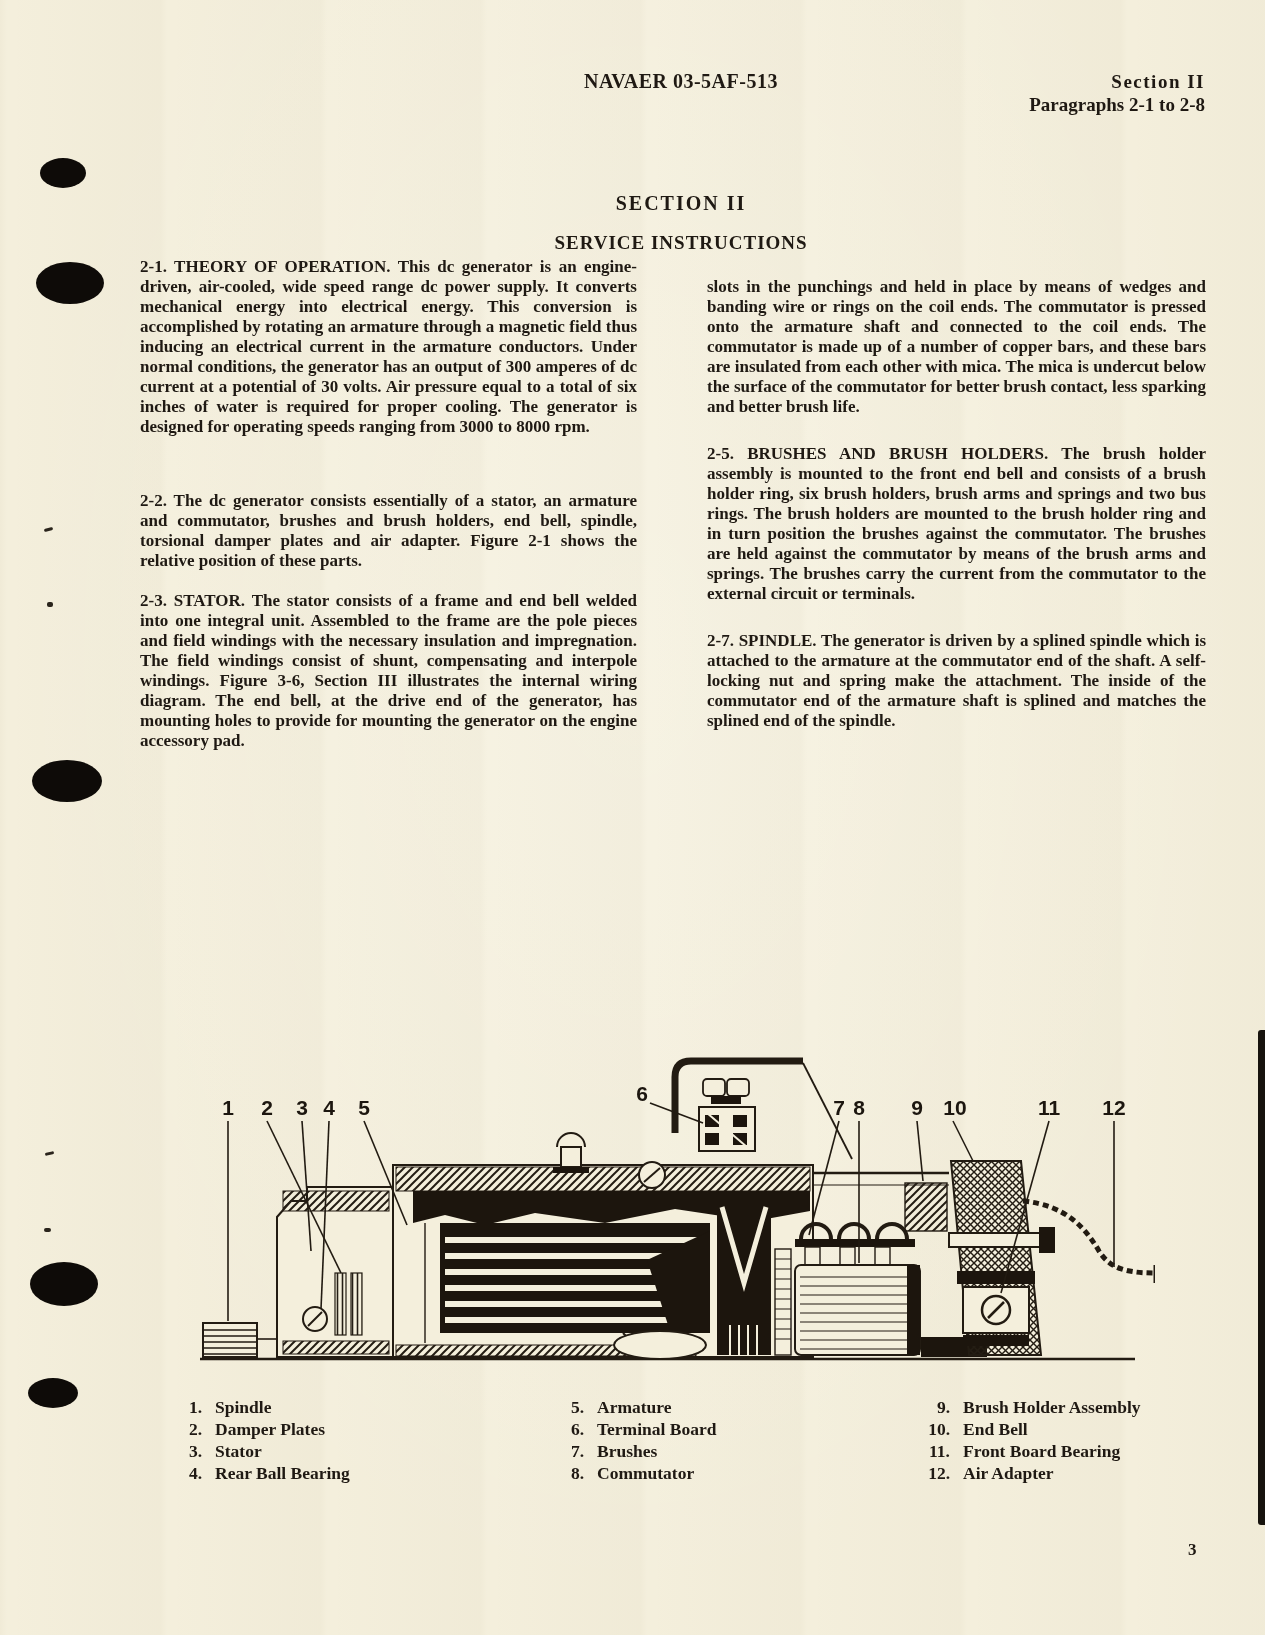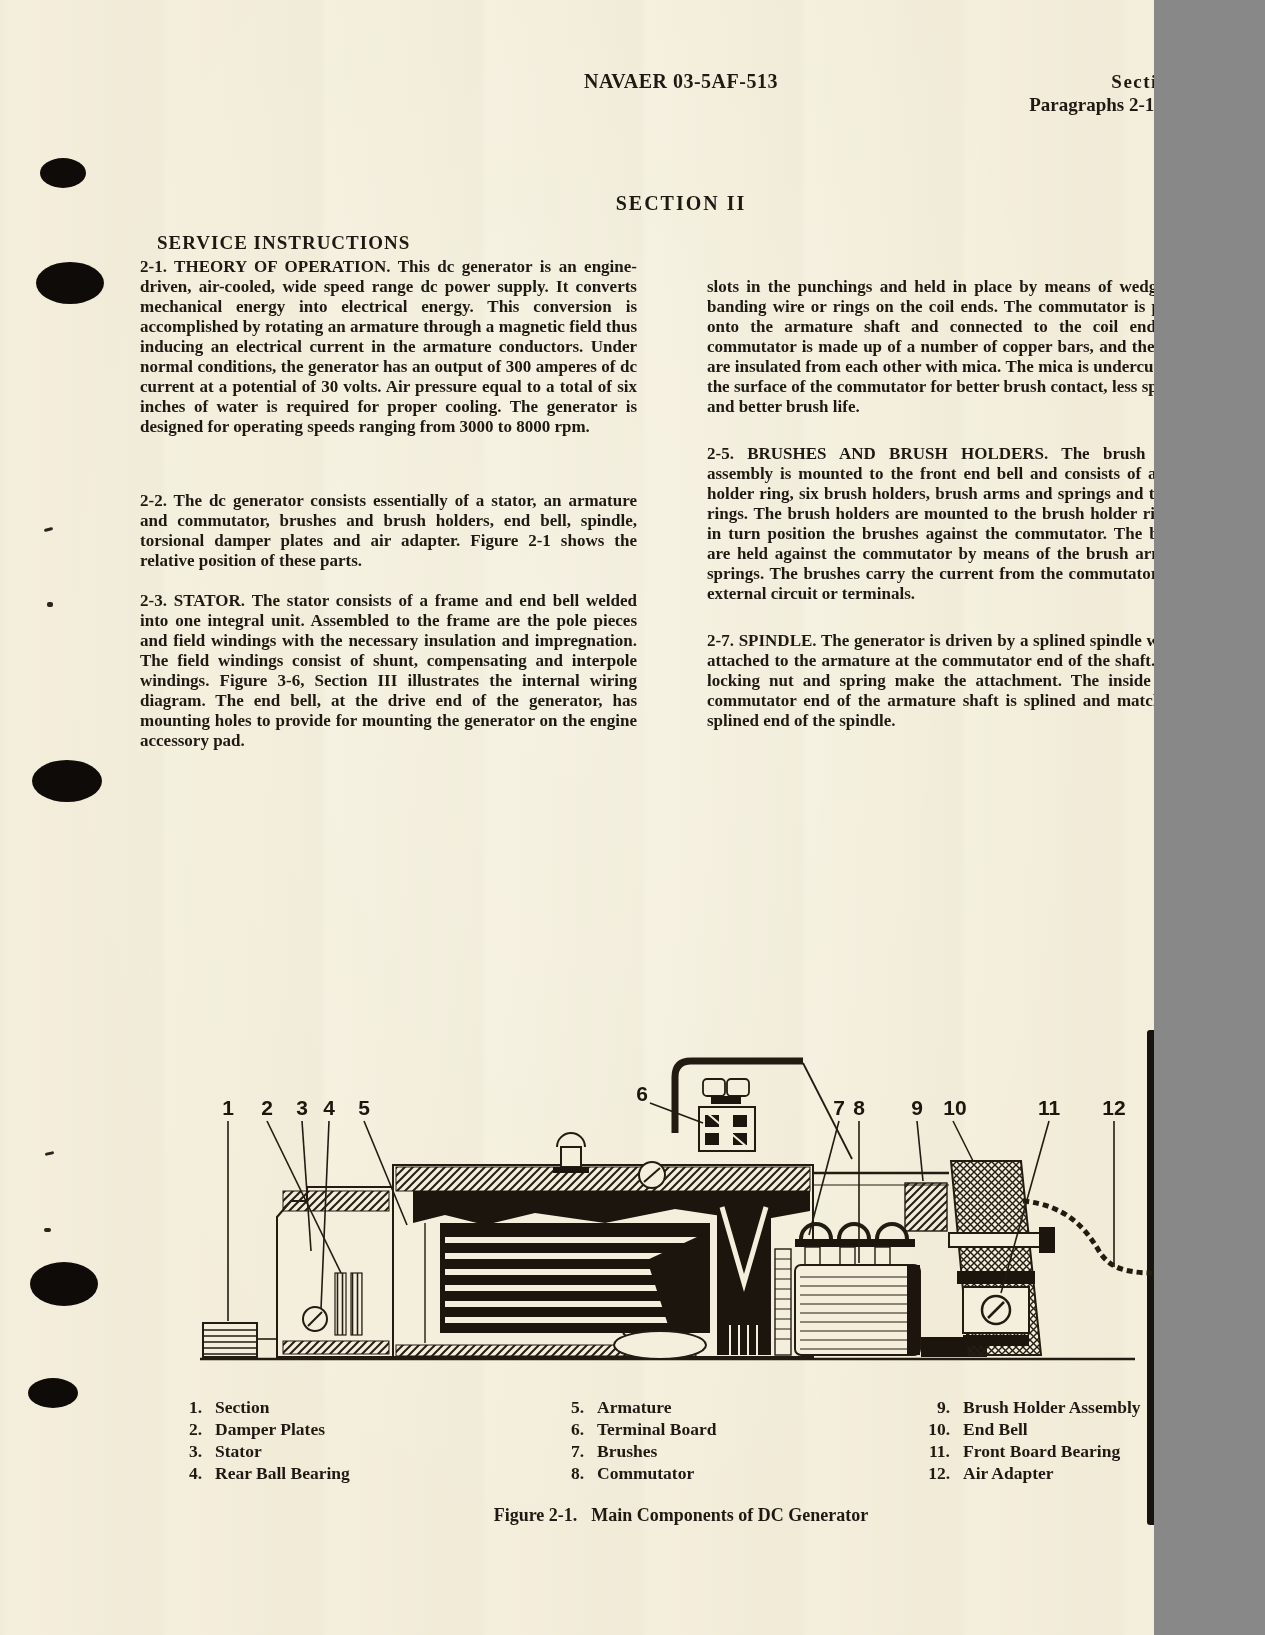--- a/index.html
+++ b/index.html
@@ -1,18 +1,18 @@
 <!DOCTYPE html>
 <html><head>
 <meta charset="utf-8">
 <style>
   html,body{margin:0;padding:0;background:#888;}
   .page{
     position:relative;
-    width:1154px;height:1635px;
+    width:1265px;height:1635px;
     background:#f4efdc;
     background-image:
       repeating-linear-gradient(90deg, rgba(120,100,60,0.03) 0px, rgba(0,0,0,0) 7px, rgba(120,100,60,0.03) 160px),
       radial-gradient(ellipse at 50% 40%, rgba(255,255,250,0.25), rgba(0,0,0,0) 70%);
     font-family:"Liberation Serif", serif;
     color:#1f1913;
     overflow:hidden;
   }
   
   .blob{position:absolute;background:#0e0b08;border-radius:50%;}
@@ -20,21 +20,21 @@
   .edge-strip{position:absolute;right:0;width:7px;background:#17130e;border-radius:3px 0 0 3px;}
   
   .textblock{position:absolute;left:157px;top:0;width:1048px;}
   .doc-num{position:absolute;top:70px;left:0;width:100%;text-align:center;
     font-size:20px;font-weight:700;letter-spacing:0.5px;}
   .hdr-right{position:absolute;top:70px;right:0;text-align:right;
     font-size:19px;font-weight:700;line-height:23px;}
   .hdr-right .l1{letter-spacing:1.5px;}
   .sec-title{position:absolute;top:192px;left:0;width:100%;text-align:center;
     font-size:20px;font-weight:700;letter-spacing:2px;}
-  .sec-sub{position:absolute;top:232px;left:0;width:100%;
+  .sec-sub{position:absolute;top:232px;left:0;width:100%;text-align:center;
     font-size:19px;font-weight:700;letter-spacing:1px;}
   
   .col{position:absolute;font-size:17px;font-weight:700;line-height:20px;
     text-align:justify;}
   .col p{margin:0;}
   .col-left{left:140px;top:257px;width:497px;}
   .col-right{left:707px;top:257px;width:499px;}
   .col-left p + p{margin-top:20px;}
   .col-left p:nth-child(2){margin-top:54px;}
   .col-left p:nth-child(4){margin-top:27px;}
@@ -257,21 +257,21 @@
       <text x="800" y="90">10</text>
       <text x="894" y="90">11</text>
       <text x="959" y="90">12</text>
     </g>
   </svg>
 
   <div class="legend">
     <div class="lcol1">
       <div class="lrow">
           <span class="lnum">1.</span>
-          <span>Section</span>
+          <span>Spindle</span>
         </div>
       <div class="lrow">
           <span class="lnum">2.</span>
           <span>Damper Plates</span>
         </div>
       <div class="lrow">
           <span class="lnum">3.</span>
           <span>Stator</span>
         </div>
       <div class="lrow">
@@ -310,19 +310,16 @@
           <span class="lnum">11.</span>
           <span>Front Board Bearing</span>
         </div>
       <div class="lrow">
           <span class="lnum">12.</span>
           <span>Air Adapter</span>
         </div>
     </div>
   </div>
 
-  <div class="caption">
-    <span class="cap-label">Figure 2-1.</span><span class="cap-title">Main Components of DC Generator</span>
-  </div>
 
   <div class="pagenum">3</div>
 
 </div>
 
 </body></html>

